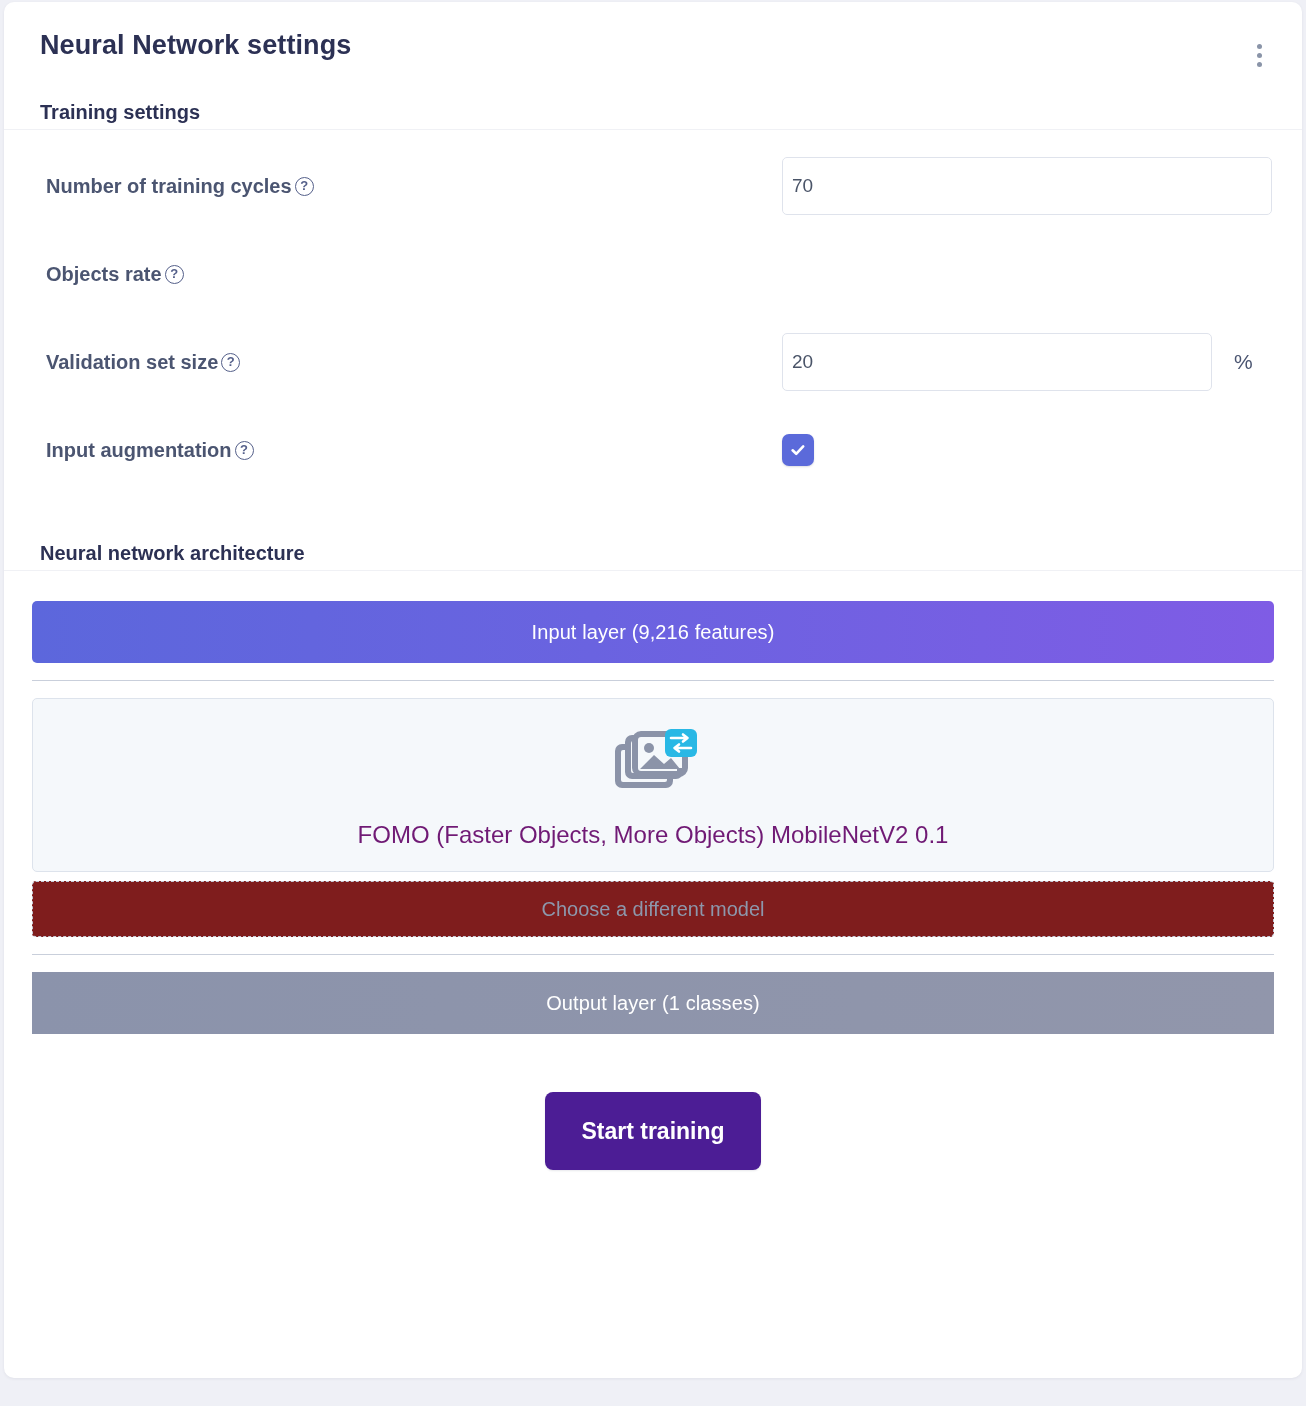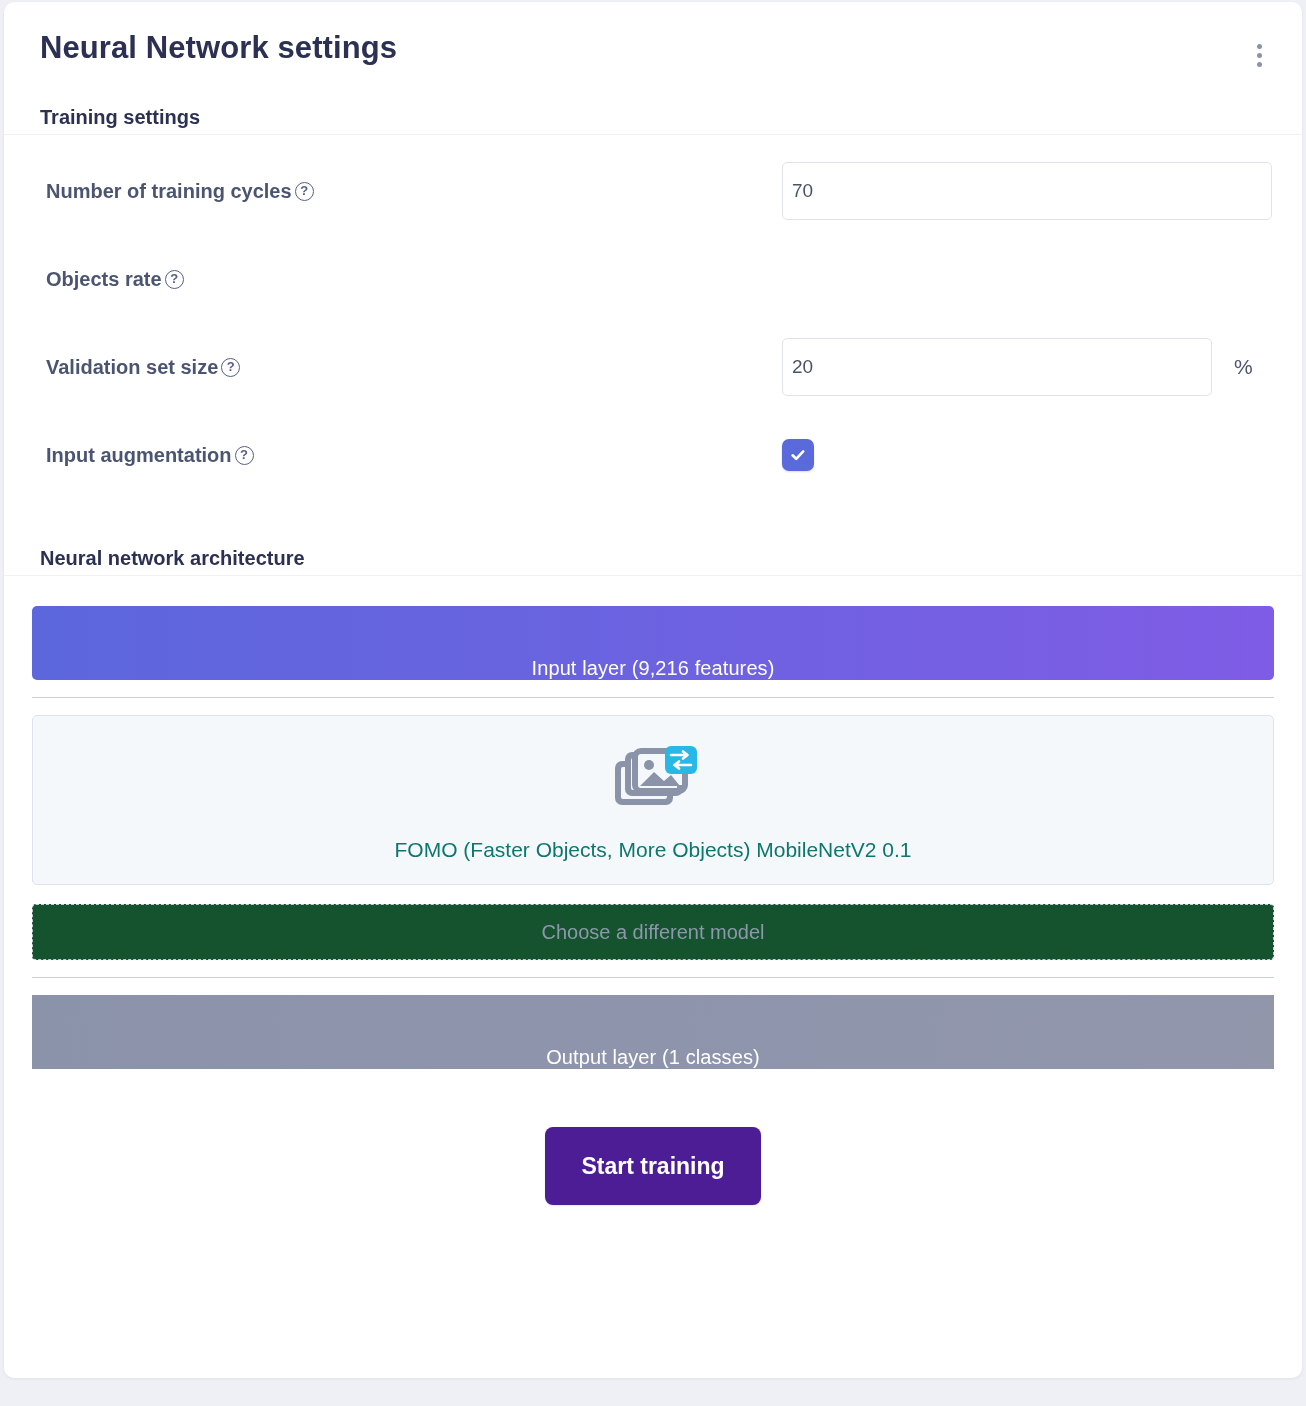--- a/index.html
+++ b/index.html
@@ -22,21 +22,21 @@
     box-shadow: 0 1px 3px rgba(60,66,87,.08);
     overflow: hidden;
   }
 
   
   .card-header {
     position: relative;
     padding: 28px 36px 0 36px;
   }
   .card-title {
-    font-size: 31px;
+    font-size: 27px;
     font-weight: 600;
     color: #2c3154;
     letter-spacing: .1px;
   }
   .kebab-menu {
     position: absolute;
     right: 30px;
     top: 38px;
     width: 26px;
     height: 30px;
@@ -137,23 +137,23 @@
     justify-content: center;
     cursor: pointer;
     box-shadow: 0 1px 2px rgba(60,66,87,.18);
   }
   .checkbox svg { display: block; }
 
   
   .arch-body { padding: 30px 28px 0 28px; }
 
   .layer-bar {
-    height: 74px;
-    display: flex;
-    align-items: flex-end;
+    height: 62px;
+    display: flex;
+    align-items: center;
     justify-content: center;
     color: #ffffff;
     font-size: 20px;
     font-weight: 400;
     letter-spacing: .1px;
   }
   .layer-bar.input {
     background: linear-gradient(90deg, #5c67dc 0%, #6a63e0 45%, #7f5ce5 100%);
     border-radius: 5px;
   }
@@ -174,36 +174,36 @@
     border-radius: 5px;
     padding: 30px 20px 22px 20px;
     text-align: center;
   }
   .model-icon {
     display: flex;
     justify-content: center;
     margin-bottom: 26px;
   }
   .model-name {
-    font-size: 21px;
-    color: #0f766e;
+    font-size: 24px;
+    color: #701a75;
   }
 
   .choose-model {
-    margin-top: 19px;
+    margin-top: 9px;
     border: 1px dashed #c6ccd8;
     border-radius: 4px;
     height: 56px;
     display: flex;
     align-items: center;
     justify-content: center;
     font-size: 20px;
     color: #8d97ab;
     cursor: pointer;
-    background: #14532d;
+    background: #7f1d1d;
   }
 
   .cta-wrap {
     display: flex;
     justify-content: center;
     padding: 58px 0 0 0;
   }
   .start-btn {
     background: #4c1d95;
     color: #fff;

